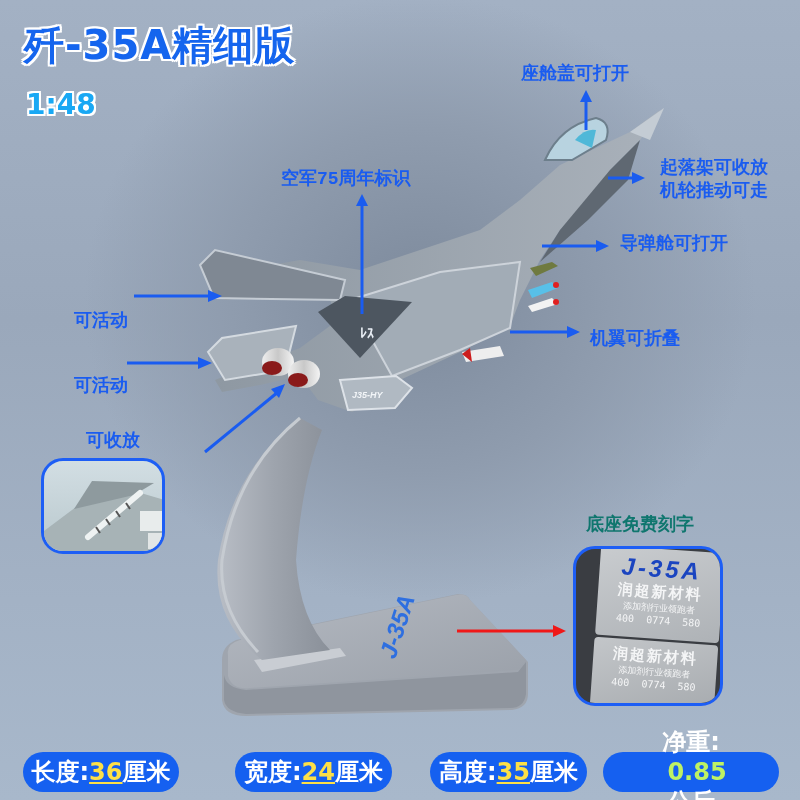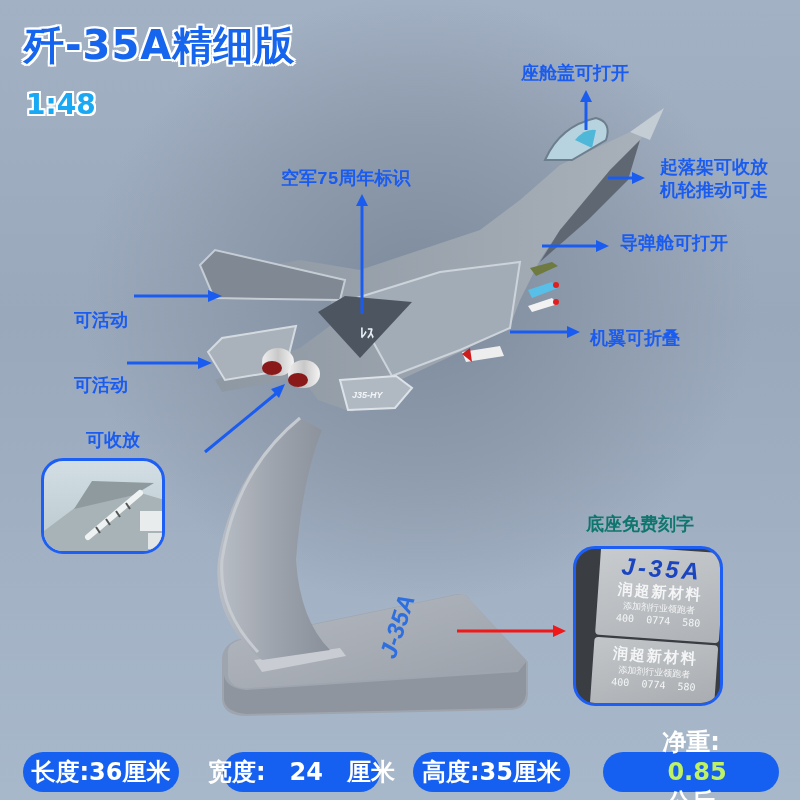--- a/index.html
+++ b/index.html
@@ -29,21 +29,21 @@
   
   .ann { font-size:18px; font-weight:bold; color:#1a5cf0; white-space:nowrap; line-height:1.25;font-family:Liberation Mono, monospace; }
   .ann-red { color:#0f766e; }
 
   
   .pill {
     top:752px; height:40px; border-radius:20px; background:#1560f0;
     color:#fff; font-size:24px; font-weight:bold; display:flex; align-items:center; justify-content:center;
     white-space:nowrap;
   }
-  .pill .num { color:#ffffff; }
+  .pill .num { color:#fde047;text-decoration:underline; }
   .pill .num-w { color:#bef264;margin-left:12px; }
 
   
   .inset {
     border:3px solid #1d5ef5; border-radius:22px; overflow:hidden;
   }
 
   svg { display:block; }
 </style>
 </head>
@@ -198,26 +198,26 @@
     <div style="font:9px 'DejaVu Sans',sans-serif;color:#f4f5f6;text-align:center;">添加剂行业领跑者</div>
     <div style="font:10px 'DejaVu Sans Mono',monospace;color:#f4f5f6;text-align:center;white-space:pre;">400  0774  580</div>
   </div>
 </div>
 
 <div class="abs pill" style="left:23px;width:156px;">
   <span>长度:</span>
     <span class="num">36</span>
     <span>厘米</span>
 </div>
-<div class="abs pill" style="left:223px;width:157px;gap:24px;">
+<div class="abs pill" style="left:235px;width:157px;">
   <span>宽度:</span>
     <span class="num">24</span>
     <span>厘米</span>
 </div>
-<div class="abs pill" style="left:413px;width:157px;text-align:right;">
+<div class="abs pill" style="left:430px;width:157px;text-align:right;">
   <span>高度:</span>
     <span class="num">35</span>
     <span>厘米</span>
 </div>
 <div class="abs pill" style="left:603px;width:176px;flex-direction:column;">
   <span>净重:</span>
     <span class="num-w">0.85</span>
     <span>公斤</span>
 </div>
 

